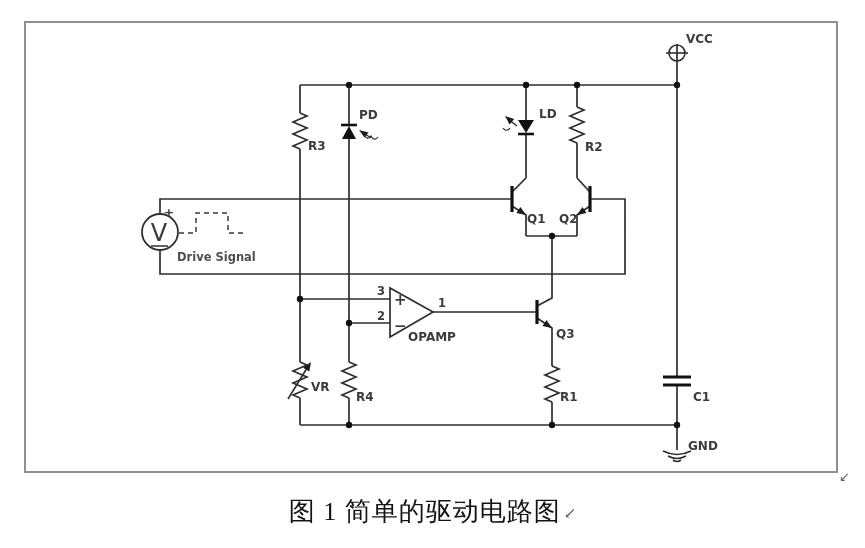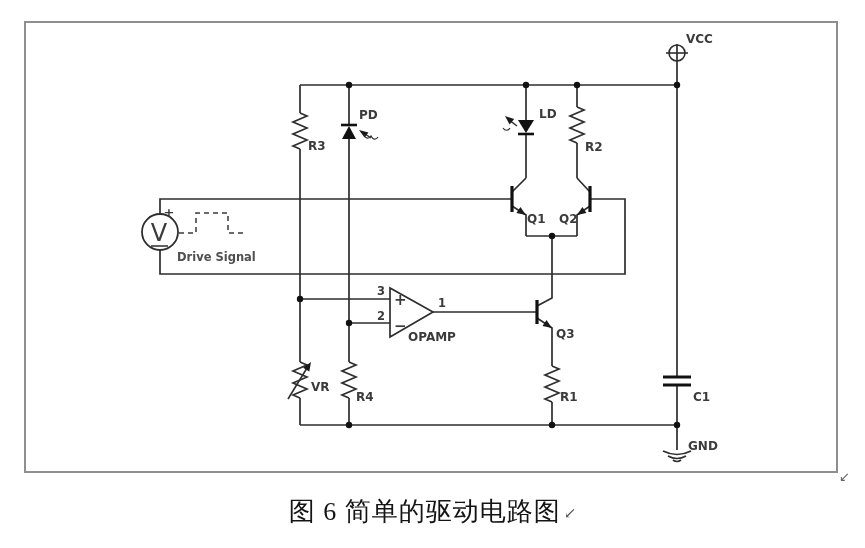--- a/index.html
+++ b/index.html
@@ -158,15 +158,15 @@
   <text x="438" y="307" class="pin">1</text>
   <text x="394" y="305" class="opamp-sign">+</text>
   <text x="394" y="331" class="opamp-sign">−</text>
   <text x="408" y="341" class="lbl">OPAMP</text>
 
   <text x="839" y="481" class="ret-mark-svg">↙</text>
 </svg>
 
 
 <div class="caption">
-  <span>图 6  简单的驱动电路图</span><span class="ret">↙</span>
+  <span>图 1  简单的驱动电路图</span><span class="ret">↙</span>
 </div>
 </div>
 
 </body></html>

